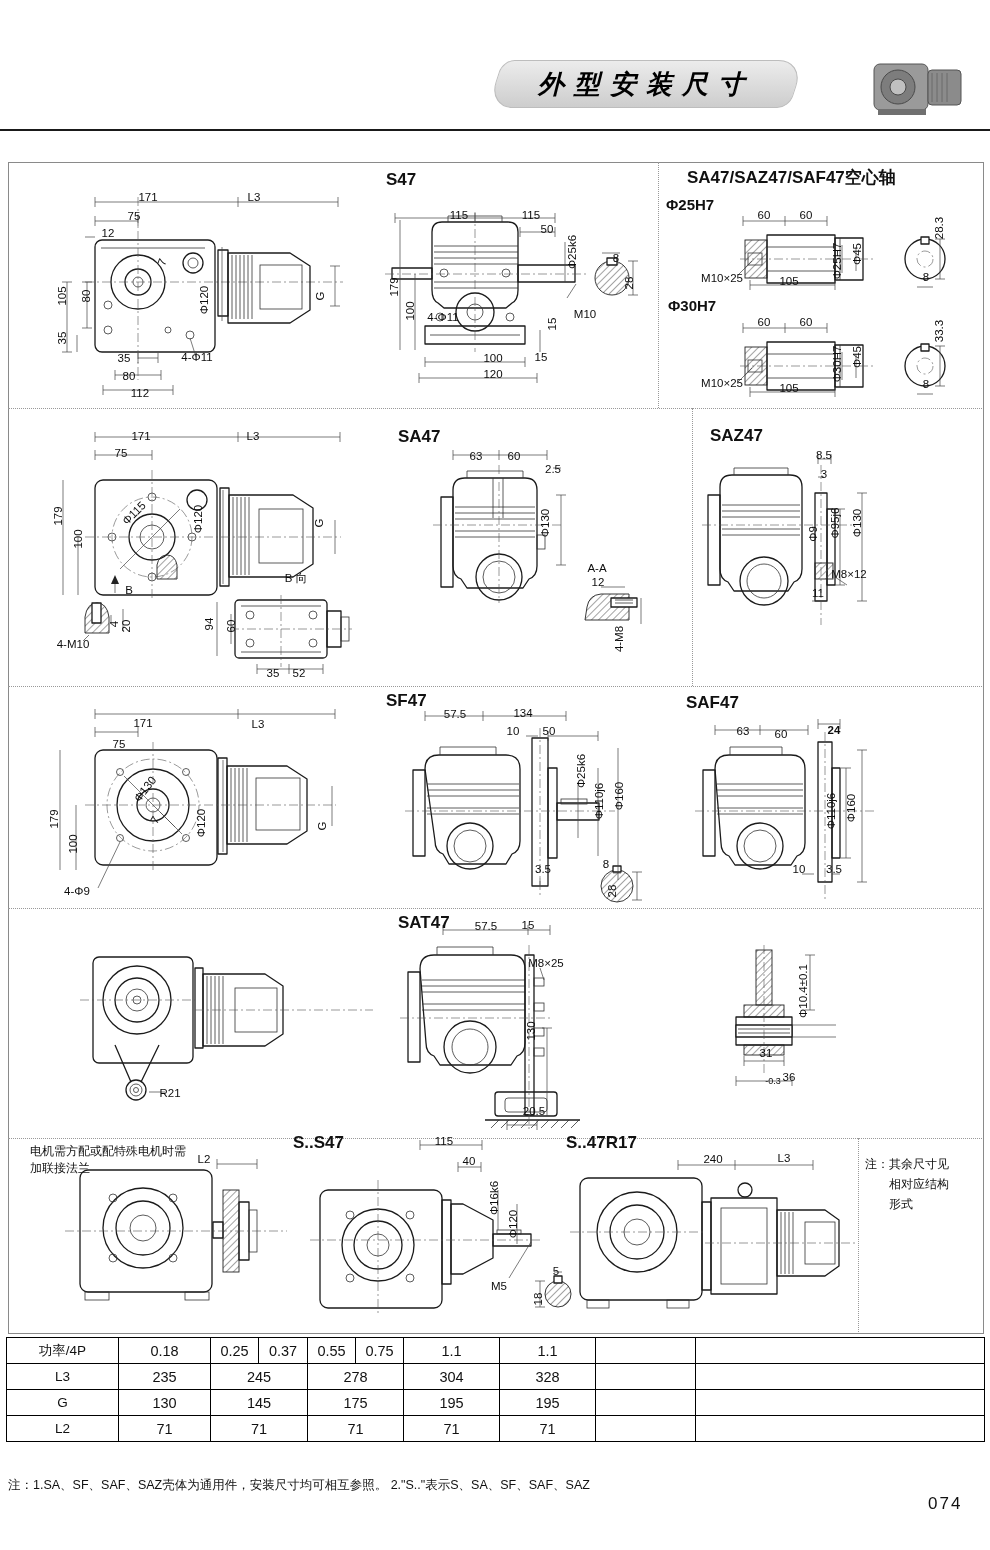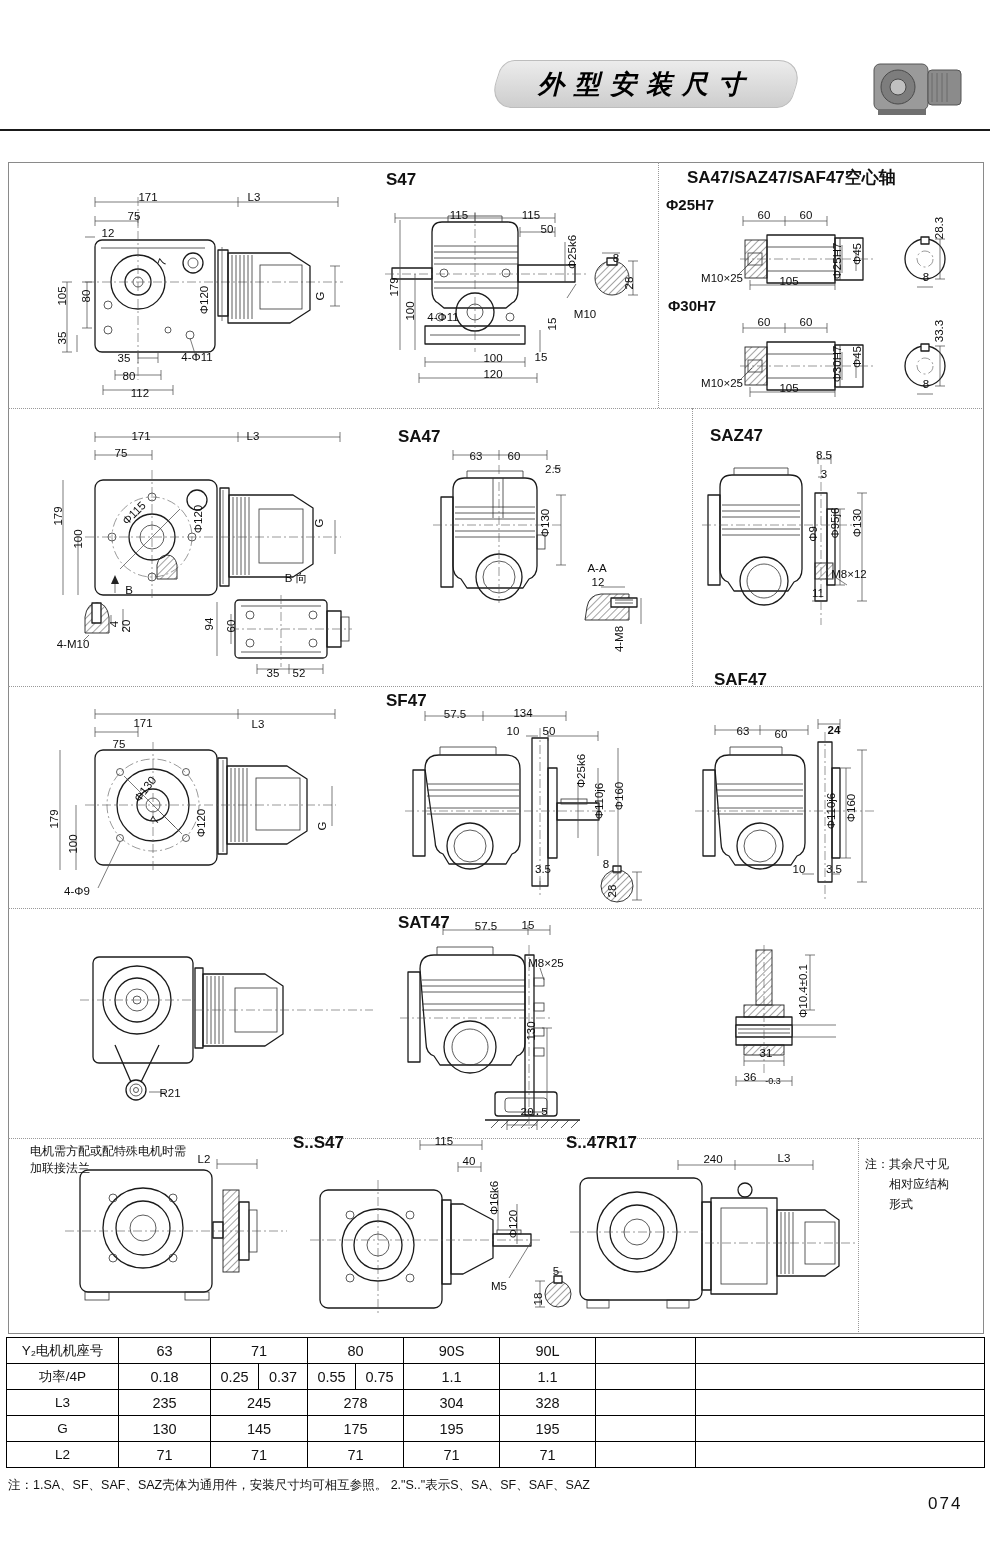--- a/index.html
+++ b/index.html
@@ -368,21 +368,21 @@
   </svg>
 
   <div id="labels">
       <span class="lbl title" style="left: 386px; top: 170px;">S47</span>
       <span class="lbl title" style="left: 687px; top: 166px;">SA47/SAZ47/SAF47空心轴</span>
       <span class="lbl sub" style="left: 666px; top: 196px;">Φ25H7</span>
       <span class="lbl sub" style="left: 668px; top: 297px;">Φ30H7</span>
       <span class="lbl title" style="left: 398px; top: 427px;">SA47</span>
       <span class="lbl title" style="left: 710px; top: 426px;">SAZ47</span>
       <span class="lbl title" style="left: 386px; top: 691px;">SF47</span>
-      <span class="lbl title" style="left: 686px; top: 670px; margin-left: 28px;">SAF47</span>
+      <span class="lbl title" style="left: 686px; top: 693px;">SAF47</span>
       <span class="lbl title" style="left: 398px; top: 913px;">SAT47</span>
       <span class="lbl title" style="left: 293px; top: 1133px;">S..S47</span>
       <span class="lbl title" style="left: 566px; top: 1133px;">S..47R17</span>
       <span class="lbl dim" style="left: 148px; top: 197px;">171</span>
       <span class="lbl dim" style="left: 254px; top: 197px;">L3</span>
       <span class="lbl dim" style="left: 134px; top: 216px;">75</span>
       <span class="lbl dim" style="left: 108px; top: 233px;">12</span>
       <span class="lbl dim" style="left: 62px; top: 296px; transform: translate(-50%, -50%) rotate(-90deg);">105</span>
       <span class="lbl dim" style="left: 86px; top: 296px; transform: translate(-50%, -50%) rotate(-90deg);">80</span>
       <span class="lbl dim" style="left: 62px; top: 338px; transform: translate(-50%, -50%) rotate(-90deg);">35</span>
@@ -479,24 +479,24 @@
       <span class="lbl dim" style="left: 834px; top: 730px; font-weight: bold;">24</span>
       <span class="lbl dim" style="left: 831px; top: 811px; transform: translate(-50%, -50%) rotate(-90deg);">Φ110j6</span>
       <span class="lbl dim" style="left: 851px; top: 808px; transform: translate(-50%, -50%) rotate(-90deg);">Φ160</span>
       <span class="lbl dim" style="left: 799px; top: 869px;">10</span>
       <span class="lbl dim" style="left: 834px; top: 869px;">3.5</span>
       <span class="lbl dim" style="left: 170px; top: 1093px;">R21</span>
       <span class="lbl dim" style="left: 486px; top: 926px;">57.5</span>
       <span class="lbl dim" style="left: 528px; top: 925px;">15</span>
       <span class="lbl dim" style="left: 546px; top: 963px;">M8×25</span>
       <span class="lbl dim" style="left: 531px; top: 1031px; transform: translate(-50%, -50%) rotate(-90deg);">130</span>
-      <span class="lbl dim" style="left: 534px; top: 1111px; font-family: Liberation Mono, monospace;">20.5</span>
+      <span class="lbl dim" style="left: 534px; top: 1111px;">20.5</span>
       <span class="lbl dim" style="left: 803px; top: 991px; transform: translate(-50%, -50%) rotate(-90deg);">Φ10.4±0.1</span>
       <span class="lbl dim" style="left: 766px; top: 1053px;">31</span>
-      <span class="lbl dim" style="left: 750px; top: 1077px;">36</span>
+      <span class="lbl dim" style="left: 789px; top: 1077px;">36</span>
       <span class="lbl tiny" style="left: 773px; top: 1081px;">-0.3</span>
       <span class="lbl dim" style="left: 204px; top: 1159px;">L2</span>
       <span class="lbl dim" style="left: 444px; top: 1141px;">115</span>
       <span class="lbl dim" style="left: 469px; top: 1161px;">40</span>
       <span class="lbl dim" style="left: 494px; top: 1198px; transform: translate(-50%, -50%) rotate(-90deg);">Φ16k6</span>
       <span class="lbl dim" style="left: 513px; top: 1224px; transform: translate(-50%, -50%) rotate(-90deg);">Φ120</span>
       <span class="lbl dim" style="left: 499px; top: 1286px;">M5</span>
       <span class="lbl dim" style="left: 556px; top: 1271px;">5</span>
       <span class="lbl dim" style="left: 538px; top: 1299px; transform: translate(-50%, -50%) rotate(-90deg);">18</span>
       <span class="lbl dim" style="left: 713px; top: 1159px;">240</span>
@@ -516,30 +516,20 @@
         <col style="width:49px">
       <col style="width:48px">
         <col style="width:48px">
         <col style="width:96px">
         <col style="width:96px">
       <col style="width:100px">
         <col style="width:289px">
     </colgroup>
     <tbody>
         <tr>
-          <td class="rl">Y₂电机机座号</td>
-          <td>63</td>
-          <td colspan="2">71</td>
-          <td colspan="2">80</td>
-          <td>90S</td>
-          <td>90L</td>
-          <td></td>
-          <td></td>
-        </tr>
-        <tr>
           <td class="rl">功率/4P</td>
           <td>0.18</td>
           <td>0.25</td>
           <td>0.37</td>
           <td>0.55</td>
           <td>0.75</td>
           <td>1.1</td>
           <td>1.1</td>
           <td></td>
           <td></td>

